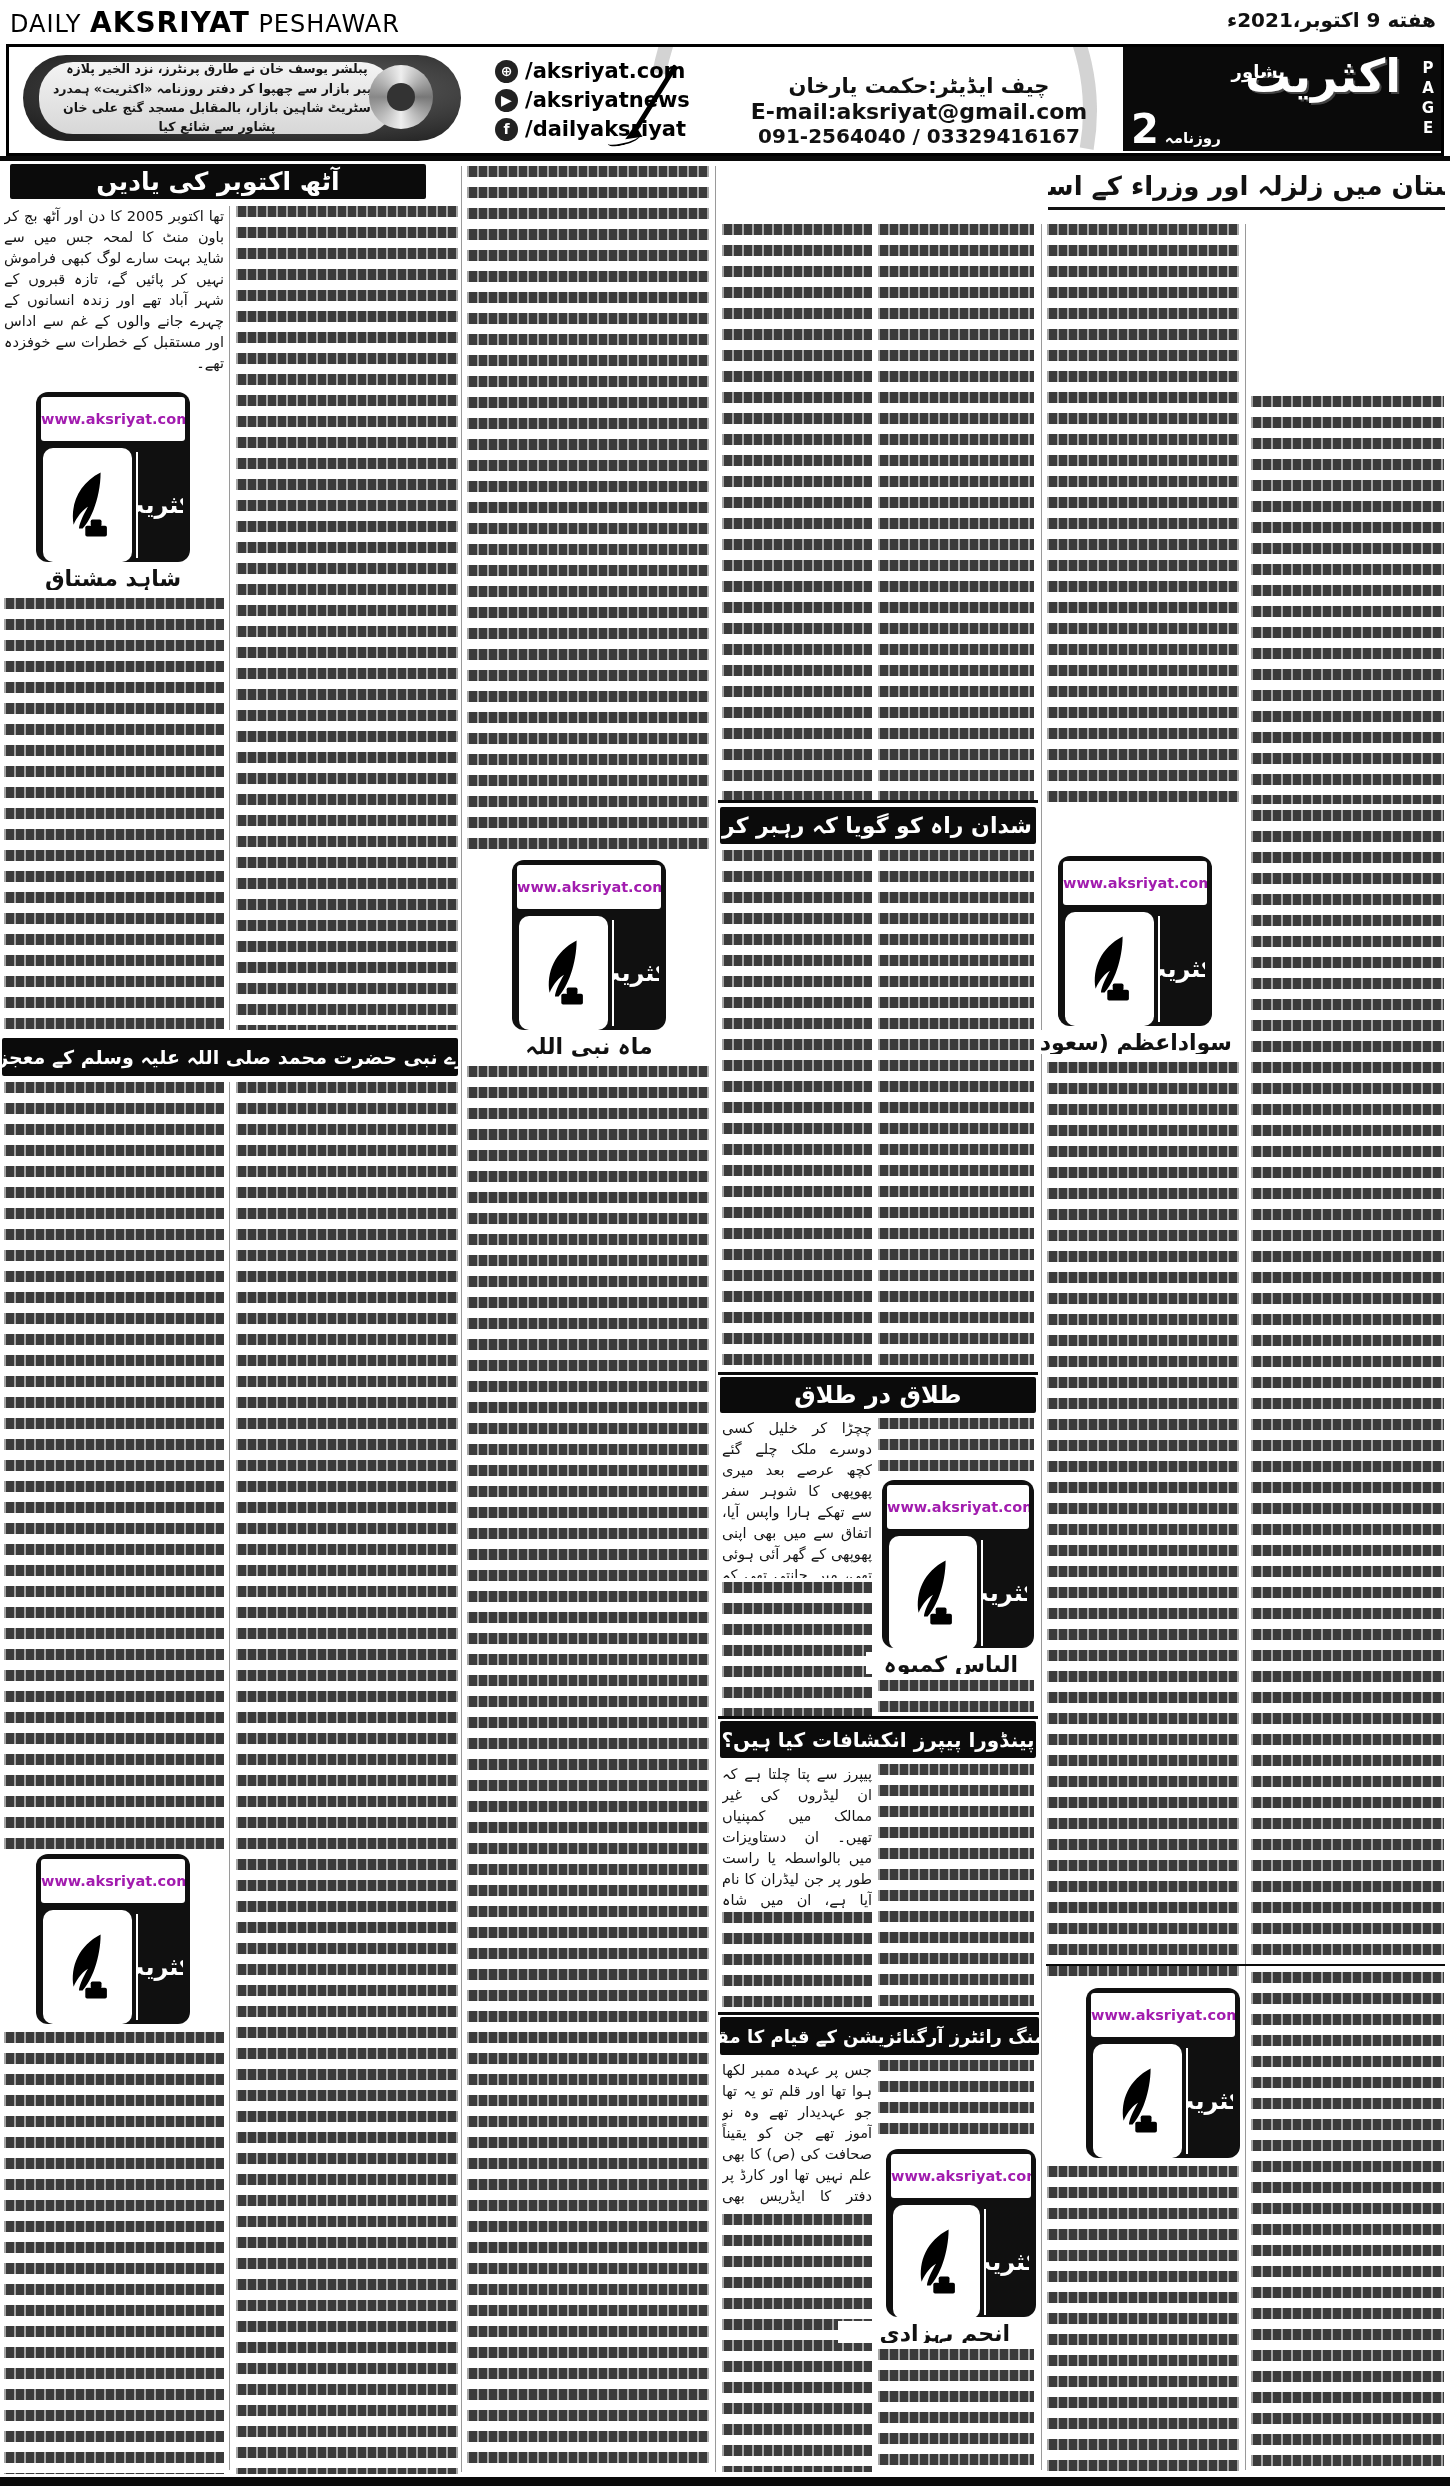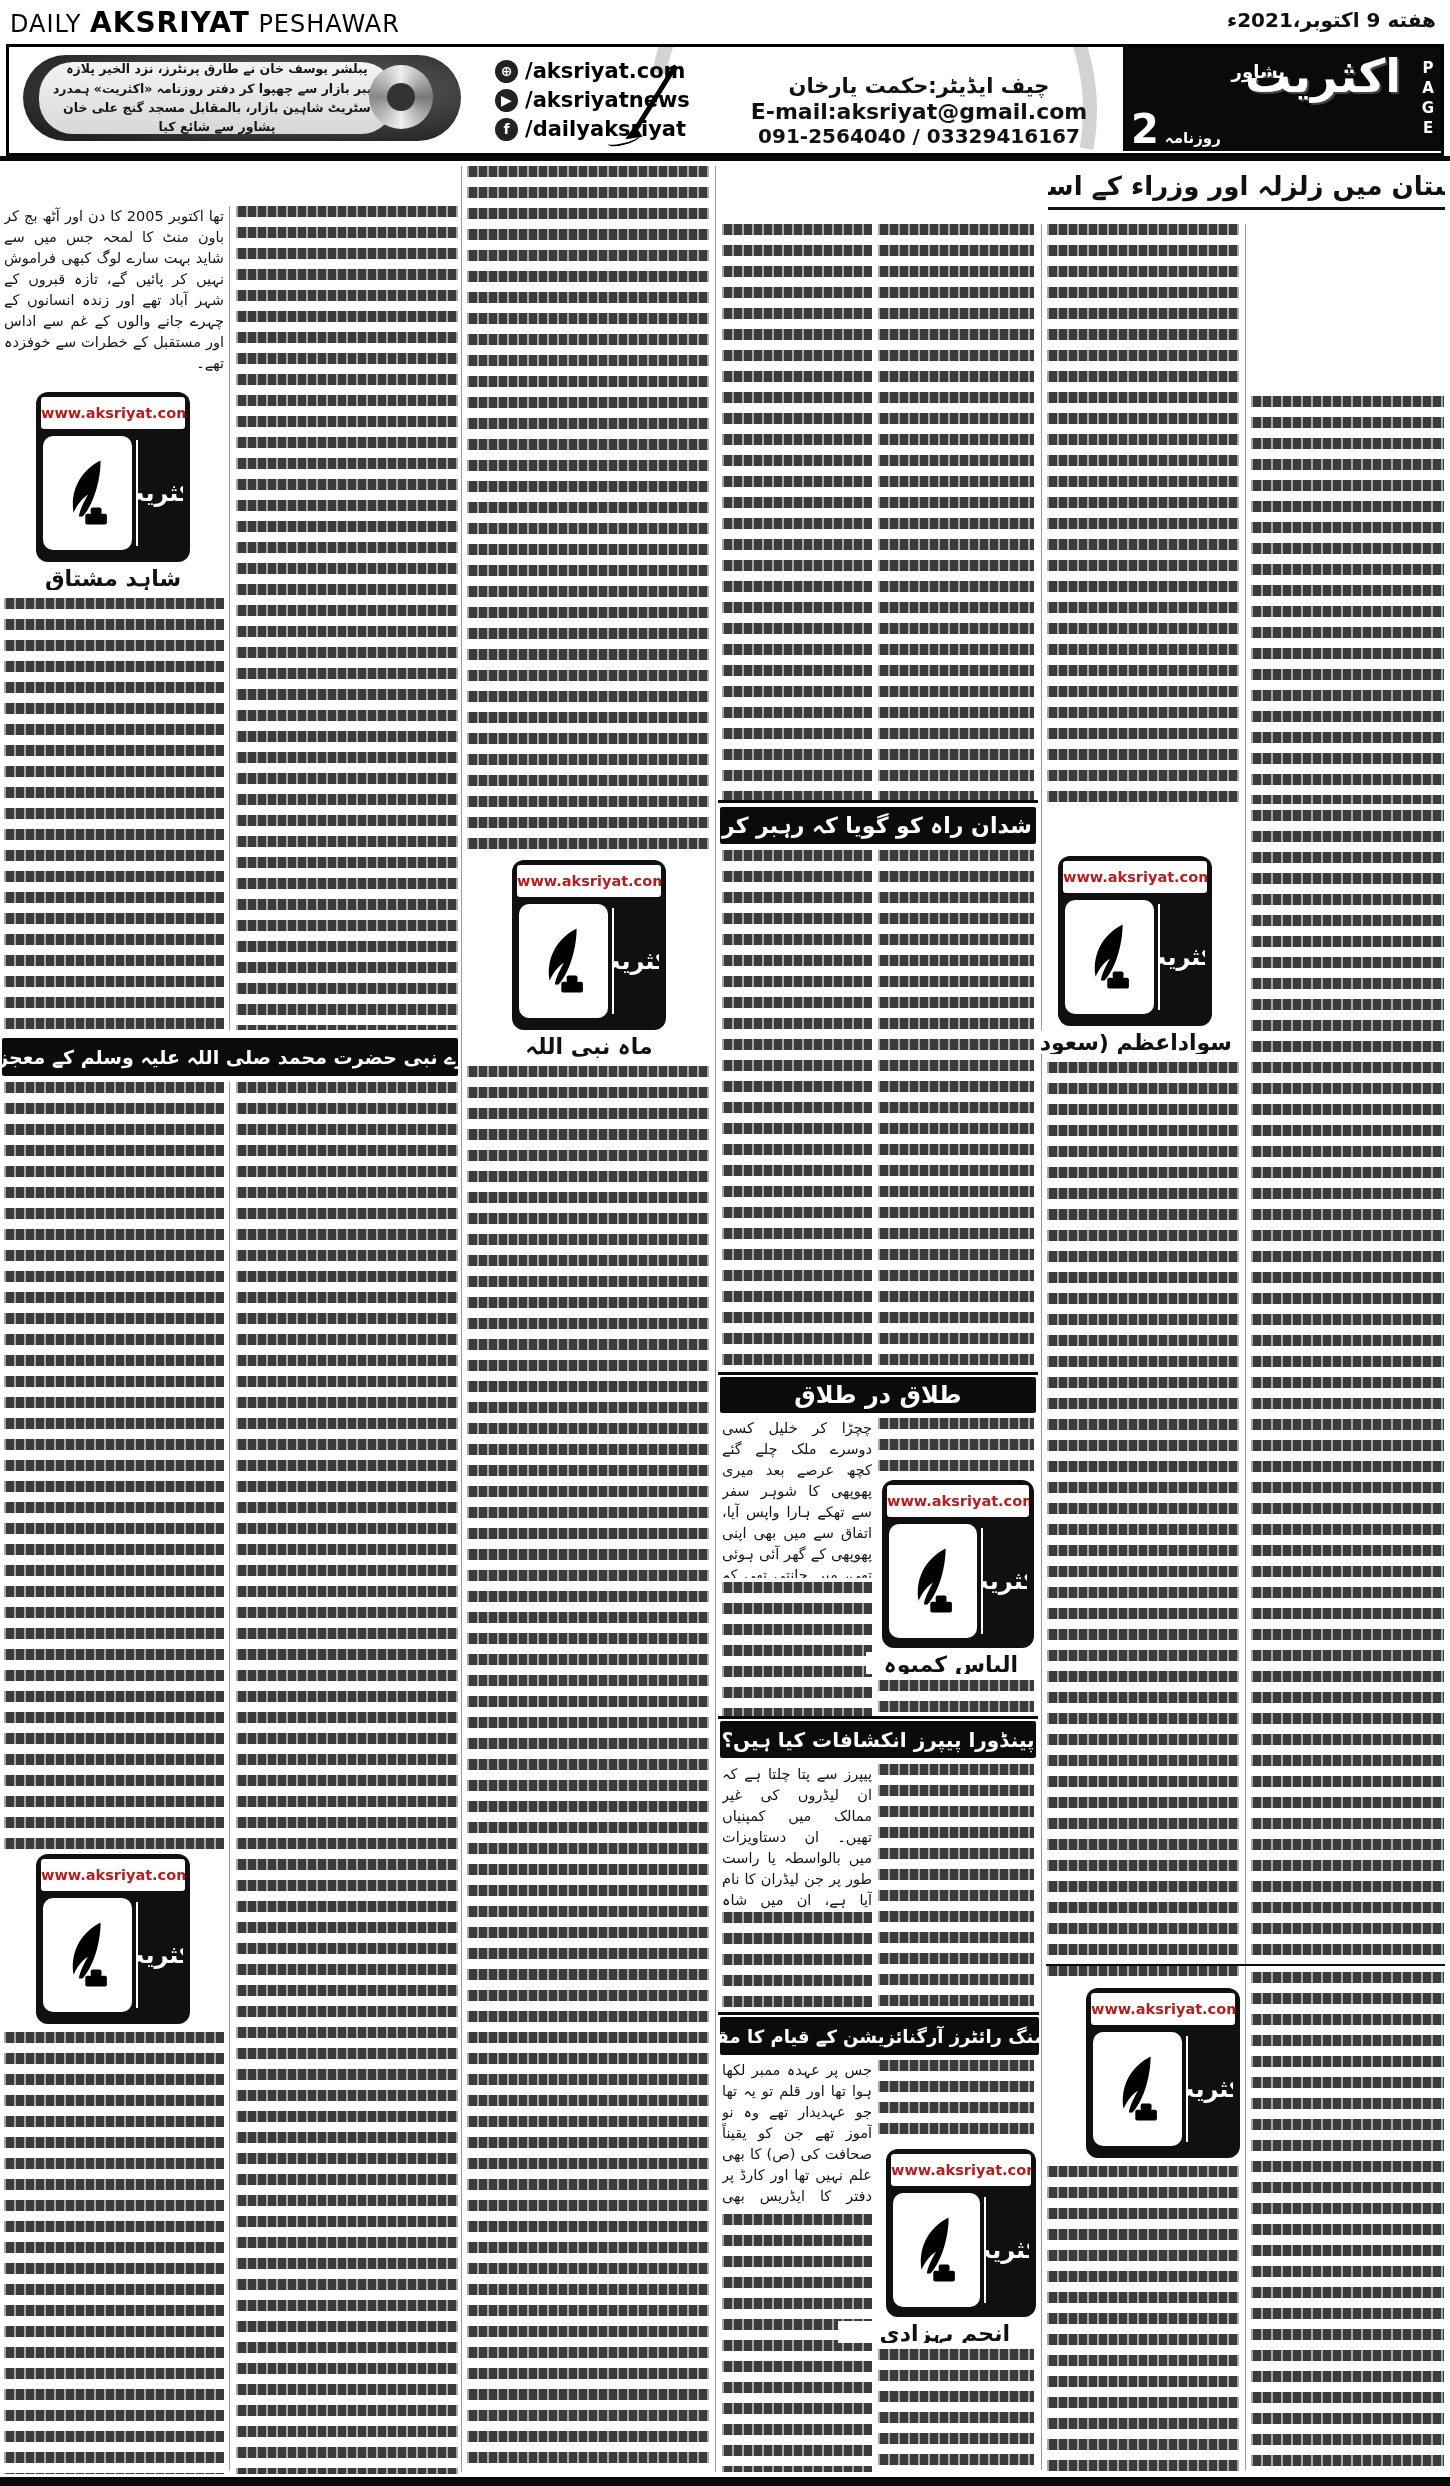--- a/index.html
+++ b/index.html
@@ -65,21 +65,21 @@
   .greek{
     background-image:
       repeating-linear-gradient(90deg, rgba(255,255,255,.55) 0 2px, rgba(255,255,255,0) 2px 10px),
       repeating-linear-gradient(180deg, #2b2b2b 0 11px, #ffffff 11px 21px);
     opacity:.92;
   }
   .lead{direction:rtl;text-align:justify;font-size:14.5px;line-height:21px;color:#141414;overflow:hidden;}
   .caption{direction:rtl;text-align:center;font-weight:bold;font-size:22px;white-space:nowrap;overflow:hidden;background:#fff;}
   
   .lbox{background:#101010;border-radius:12px;padding:5px;box-sizing:border-box;}
-  .lbox .url{background:#fff;color:#b91c1c;font-weight:bold;font-size:14.5px;text-align:center;border-radius:3px;padding:8px 0;white-space:nowrap;overflow:hidden;}
+  .lbox .url{background:#fff;color:#a21caf;font-weight:bold;font-size:14.5px;text-align:center;border-radius:3px;padding:14px 0;white-space:nowrap;overflow:hidden;}
   .lbox .inner{display:flex;margin-top:5px;height:118px;}
   .lbox .panel{background:#fff;border-radius:10px;width:62%;margin:2px;display:flex;align-items:center;justify-content:center;}
   .lbox .callig{flex:1;color:#fff;font-weight:bold;font-size:24px;direction:rtl;display:flex;align-items:center;justify-content:center;overflow:hidden;border-left:2px solid #fff;margin:6px 2px;}
 </style>
 </head>
 <body>
 
 <div id="page">
 
   <div id="topbar" class="abs">
@@ -146,20 +146,21 @@
 
   <div id="toprule" class="abs"></div>
 
   <div class="vrule abs" style="left:229px;top:206px;height:824px;"></div>
   <div class="vrule abs" style="left:229px;top:1082px;height:1388px;"></div>
   <div class="vrule abs" style="left:461px;top:166px;height:2306px;"></div>
   <div class="vrule abs" style="left:715px;top:166px;height:2306px;"></div>
   <div class="vrule abs" style="left:1041px;top:224px;height:2246px;"></div>
   <div class="vrule abs" style="left:1245px;top:224px;height:2246px;"></div>
 
+  <div class="hbar abs" style="left:10px;top:164px;width:416px;height:35px;font-size:25px;">آٹھ اکتوبر کی یادیں</div>
   <div class="lead abs" style="left:4px;top:206px;width:220px;height:182px;">تھا اکتوبر 2005 کا دن اور آٹھ بج کر باون منٹ کا لمحہ جس میں سے شاید بہت سارے لوگ کبھی فراموش نہیں کر پائیں گے، تازہ قبروں کے شہر آباد تھے اور زندہ انسانوں کے چہرے جانے والوں کے غم سے اداس اور مستقبل کے خطرات سے خوفزدہ تھے۔</div>
 
   <div class="lbox abs" style="left:36px;top:392px;width:154px;height:170px;">
     <div class="url">www.aksriyat.com</div>
     <div class="inner">
       <div class="panel">
         <svg viewBox="0 0 60 80" width="54" height="76">
             <path d="M44 4 C20 16 10 40 14 62 C18 52 26 44 30 42 C24 52 20 62 20 66 L24 66 C34 56 44 30 44 4 Z" fill="#000"></path>
             <rect x="27" y="63" width="24" height="12" rx="2" fill="#000"></rect>
             <rect x="33" y="56" width="12" height="8" rx="2" fill="#000"></rect>

